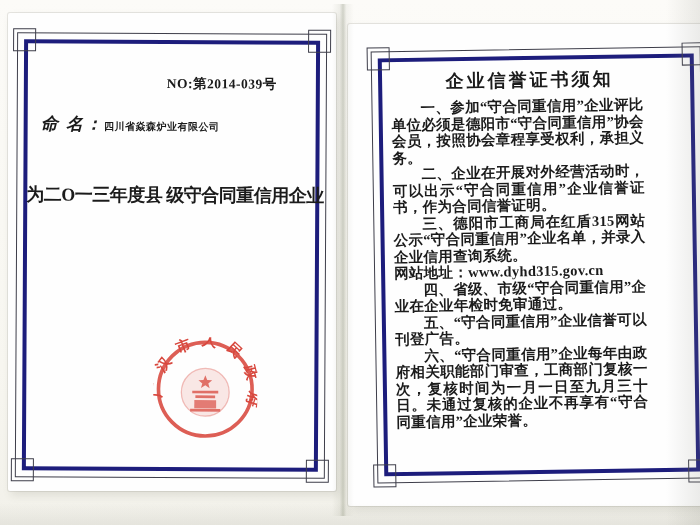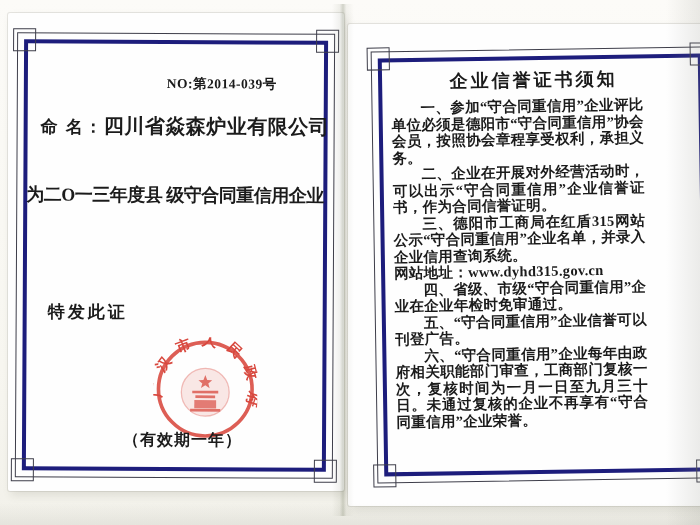--- a/index.html
+++ b/index.html
@@ -10,21 +10,21 @@
     color:#1b1b1b;
   }
   .photo { position:relative; width:700px; height:525px;
     background:linear-gradient(180deg,#fcfbf8 0%,#f7f6f0 70%,#f2f1ea 100%); }
   .edge-right { position:absolute; right:0; top:0; width:34px; height:100%;
     background:linear-gradient(to right, rgba(0,0,0,0), rgba(135,135,125,0.16)); }
   .edge-bottom { position:absolute; left:0; bottom:0; width:100%; height:22px;
     background:linear-gradient(to bottom, rgba(0,0,0,0), rgba(135,135,125,0.12)); }
 
   .page { position:absolute; background:#fefefe; border-radius:2px;
-    box-shadow:0 0 0 1px rgba(150,150,140,0.22), 3px 4px 9px rgba(110,110,95,0.16);padding-left:8px; }
+    box-shadow:0 0 0 1px rgba(150,150,140,0.22), 3px 4px 9px rgba(110,110,95,0.16); }
   .page-left  { left:8px;  top:13px; width:328px; height:478px; }
   .page-right { left:348px; top:24px; width:369px; height:482px; }
   .frame { position:absolute; inset:0; }
   .page-left  .frame { transform:rotate(0.3deg); }
   .page-right .frame { transform:rotate(-0.9deg); }
 
   .thin-frame { position:absolute; border:1.5px solid #3e3e4a; }
   .page-left  .thin-frame { left:8px; top:20px; right:10px; bottom:13px; }
   .page-right .thin-frame { left:26px; top:25px; right:13px; bottom:25px; }
   .navy-frame { position:absolute; border:4px solid #1d1d7c; }
@@ -37,22 +37,22 @@
   .page-left  .corner.br { right:6px; bottom:9px; }
   .page-right .corner.tl { left:22px; top:21px; }
   .page-right .corner.tr { right:9px; top:21px; }
   .page-right .corner.bl { left:22px; bottom:21px; }
   .page-right .corner.br { right:9px; bottom:21px; }
 
   
   .cert-no { position:absolute; left:158px; top:62px;
     font-size:13.5px; font-weight:bold; letter-spacing:0.5px; }
   .name-line { position:absolute; left:32px; top:100px; white-space:nowrap; }
-  .name-label { font-size:17px; font-weight:bold; letter-spacing:2px; }
-  .company { font-size:20px; font-weight:bold; letter-spacing:0.5px; }
+  .name-label { font-size:17px; font-weight:bold; letter-spacing:2px;font-style:italic; }
+  .company { font-size:10px; font-weight:bold; letter-spacing:0.5px; }
   .award-line { position:absolute; left:18px; top:170px; white-space:nowrap;
     font-size:18px; font-weight:bold; letter-spacing:-0.5px; }
   .issue-line { position:absolute; left:40px; top:288px;
     font-size:17px; font-weight:bold; letter-spacing:3px; }
   .seal { position:absolute; left:146px; top:324px; width:104px; height:104px;
     opacity:0.92; z-index:2; }
   .date-line { position:absolute; left:138px; top:372px; z-index:3;
     font-size:18px; font-weight:bold; letter-spacing:-0.5px; white-space:nowrap; }
   .validity-line { position:absolute; left:116px; top:417px; z-index:3;
     font-size:16px; font-weight:bold; letter-spacing:1px; white-space:nowrap; }
@@ -87,40 +87,38 @@
       <div class="corner br"></div>
 
       <div class="cert-no">NO:第2014-039号</div>
 
       <div class="name-line">
         <span class="name-label">命 名：</span><span class="company">四川省焱森炉业有限公司</span>
       </div>
 
       <div class="award-line">为二O一三年度县 级守合同重信用企业</div>
 
-      <div class="issue-line">特发此证</div>
 
       <svg class="seal" viewBox="0 0 100 100">
         <circle cx="50" cy="50" r="45" fill="none" stroke="#d5392e" stroke-width="3.5" stroke-opacity="0.88"></circle>
         <g fill="#d5392e" opacity="0.78">
           <circle cx="50" cy="53" r="23" fill="#d5392e" fill-opacity="0.16" stroke="#d5392e" stroke-width="1.2" stroke-opacity="0.45"></circle>
           <path d="M50 36.5 L51.8 41.2 L56.6 41.5 L52.9 44.5 L54.2 49 L50 46.3 L45.8 49 L47.1 44.5 L43.4 41.5 L48.2 41.2 Z"></path>
           <rect x="37.5" y="51.5" width="25" height="2.6"></rect>
           <rect x="40.5" y="56" width="19" height="2.6"></rect>
           <rect x="39.5" y="60.5" width="21" height="8" opacity="0.9"></rect>
           <rect x="35.5" y="69" width="29" height="2.6"></rect>
         </g>
         <path id="sealArc" d="M 10.5,64.4 A 42,42 0 1 1 89.5,64.4" fill="none"></path>
         <text font-size="14" font-weight="bold" fill="#d5392e" letter-spacing="9.5">
           <textPath href="#sealArc" startOffset="6">广汉市人民政府</textPath>
         </text>
       </svg>
 
 
-      <div class="validity-line">（有效期一年）</div>
     </div>
   </div>
 
   <div class="page page-right">
     <div class="frame">
       <div class="thin-frame"></div>
       <div class="navy-frame"></div>
       <div class="corner tl"></div>
       <div class="corner tr"></div>
       <div class="corner bl"></div>

